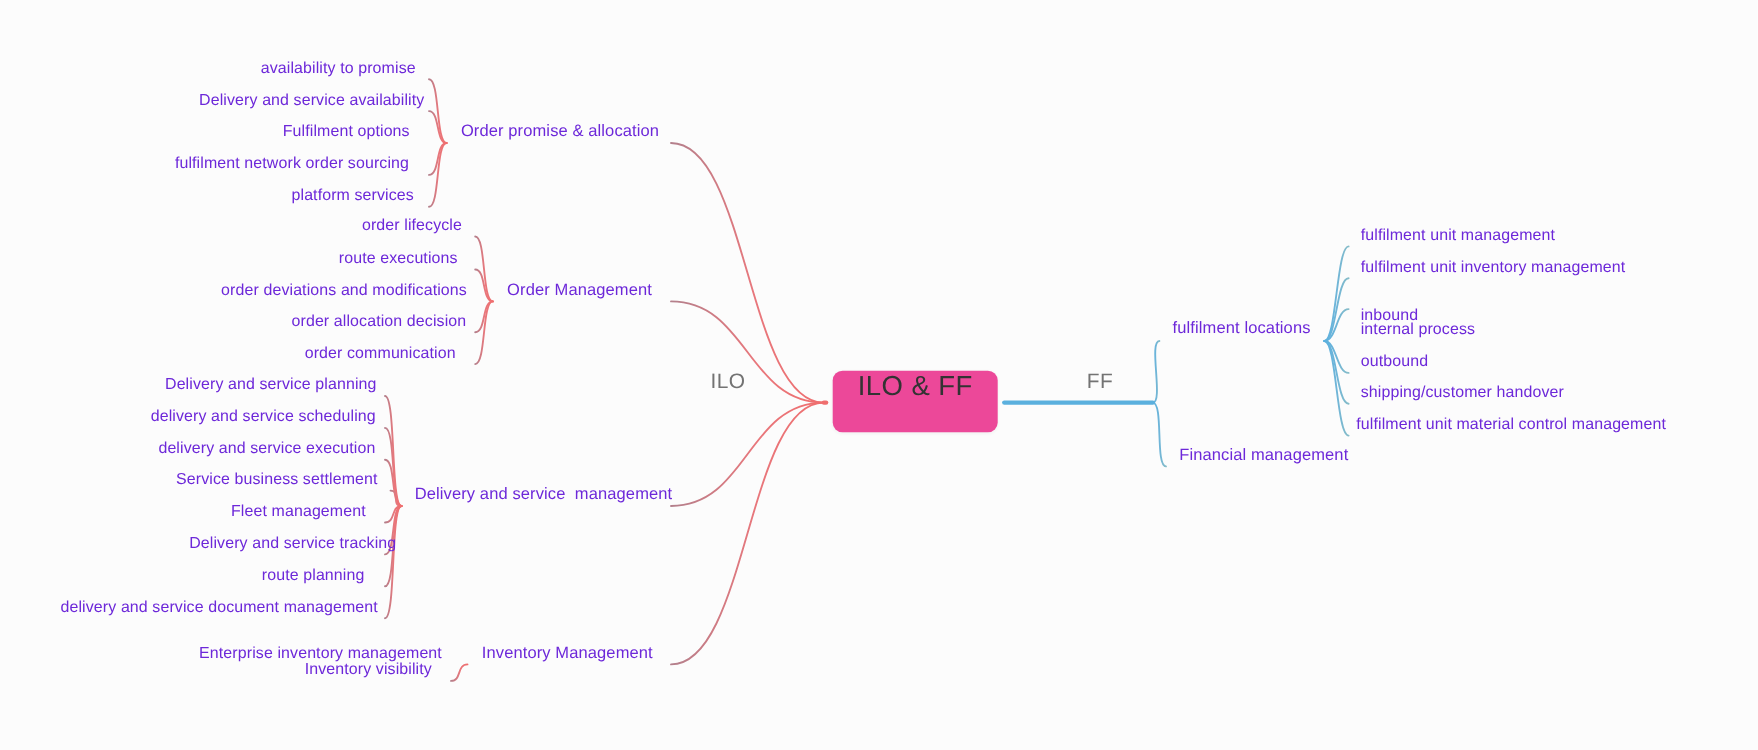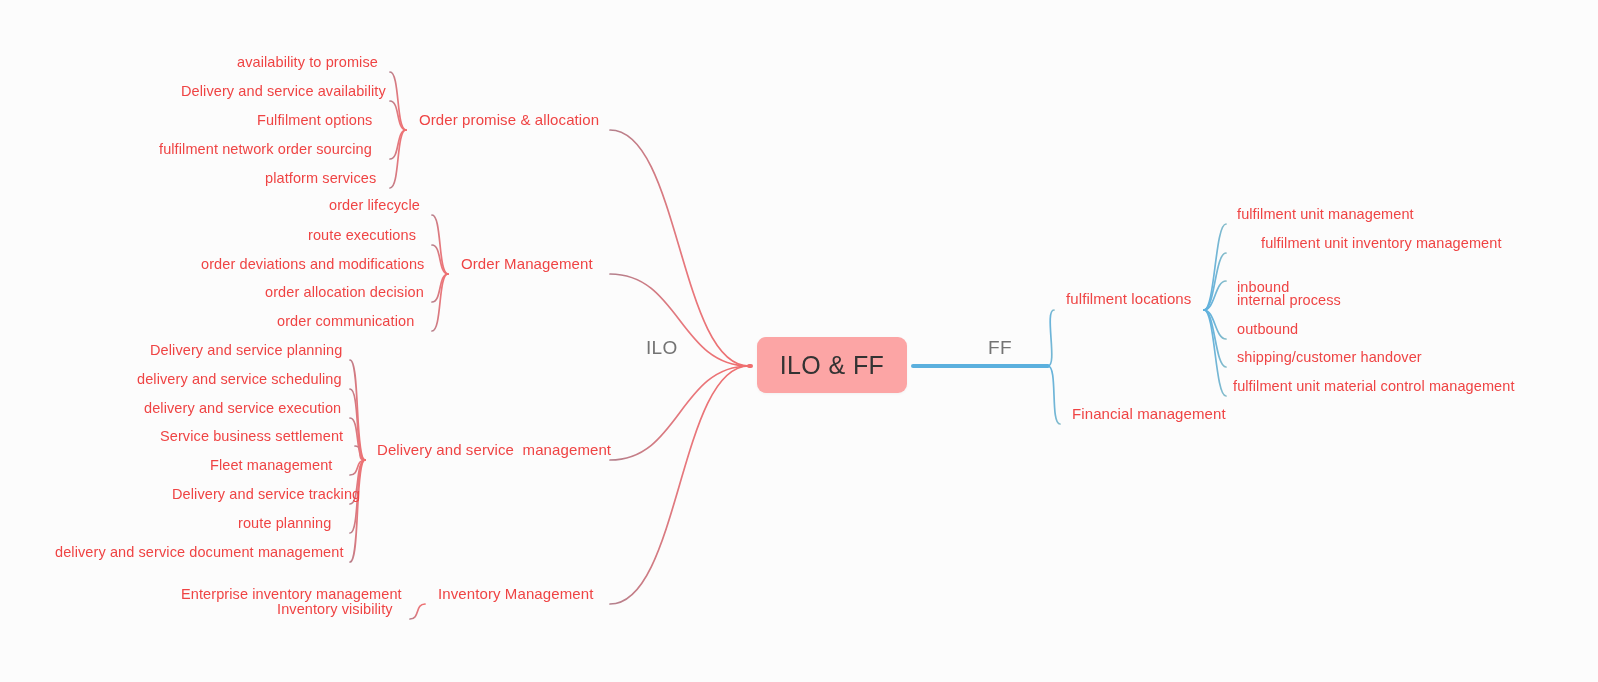--- a/index.html
+++ b/index.html
@@ -22,40 +22,40 @@
     position: absolute;
     left: 0;
     top: 0;
     width: 1598px;
     height: 682px;
     pointer-events: none;
   }
   .node-label {
     position: absolute;
     white-space: pre;
-    color: #ef4444;
+    color: #6d28d9;
     font-size: 15px;
     line-height: 18px;
     letter-spacing: 0.1px;
     cursor: default;
   }
   .leaf-label { font-size: 14.5px; }
   .branch-label { font-size: 15px; }
   .mid-label {
     font-size: 19px;
     color: #737373;
     letter-spacing: 0.3px;
   }
   .root-box {
     position: absolute;
-    background: #fca5a5;
+    background: #ec4899;
     border-radius: 9px;
     box-shadow: 0 1px 3px rgba(0,0,0,0.045);
     display: flex;
-    align-items: center;
+    align-items: flex-start;
     justify-content: center;
   }
   .root-label {
     font-size: 25px;
     color: #333333;
     letter-spacing: 0.4px;
     white-space: pre;
   }
 </style>
 </head>
@@ -180,21 +180,21 @@
       <div class="node-label leaf-label" style="left: 160px; top: 427px;">Service business settlement</div>
       <div class="node-label leaf-label" style="left: 210px; top: 456px;">Fleet management</div>
       <div class="node-label leaf-label" style="left: 148px; top: 485px; margin-left: 24px;">Delivery and service tracking</div>
       <div class="node-label leaf-label" style="left: 238px; top: 514px;">route planning</div>
       <div class="node-label leaf-label" style="left: 55px; top: 543px;">delivery and service document management</div>
       <div class="node-label branch-label" style="left: 438px; top: 585px;">Inventory Management</div>
       <div class="node-label leaf-label" style="left: 181px; top: 585px;">Enterprise inventory management</div>
       <div class="node-label leaf-label" style="left: 277px; top: 600px;">Inventory visibility</div>
       <div class="node-label branch-label" style="left: 1066px; top: 290px;">fulfilment locations</div>
       <div class="node-label leaf-label" style="left: 1237px; top: 205px;">fulfilment unit management</div>
-      <div class="node-label leaf-label" style="left: 1237px; top: 234px; margin-left: 24px;">fulfilment unit inventory management</div>
+      <div class="node-label leaf-label" style="left: 1237px; top: 234px;">fulfilment unit inventory management</div>
       <div class="node-label leaf-label" style="left: 1237px; top: 262px; margin-top: 16px;">inbound</div>
       <div class="node-label leaf-label" style="left: 1237px; top: 291px;">internal process</div>
       <div class="node-label leaf-label" style="left: 1237px; top: 320px;">outbound</div>
       <div class="node-label leaf-label" style="left: 1237px; top: 348px;">shipping/customer handover</div>
       <div class="node-label leaf-label" style="left: 1233px; top: 377px;">fulfilment unit material control management</div>
       <div class="node-label branch-label" style="left: 1072px; top: 405px;">Financial management</div>
     </div>
 </div>
 
 </body></html>

